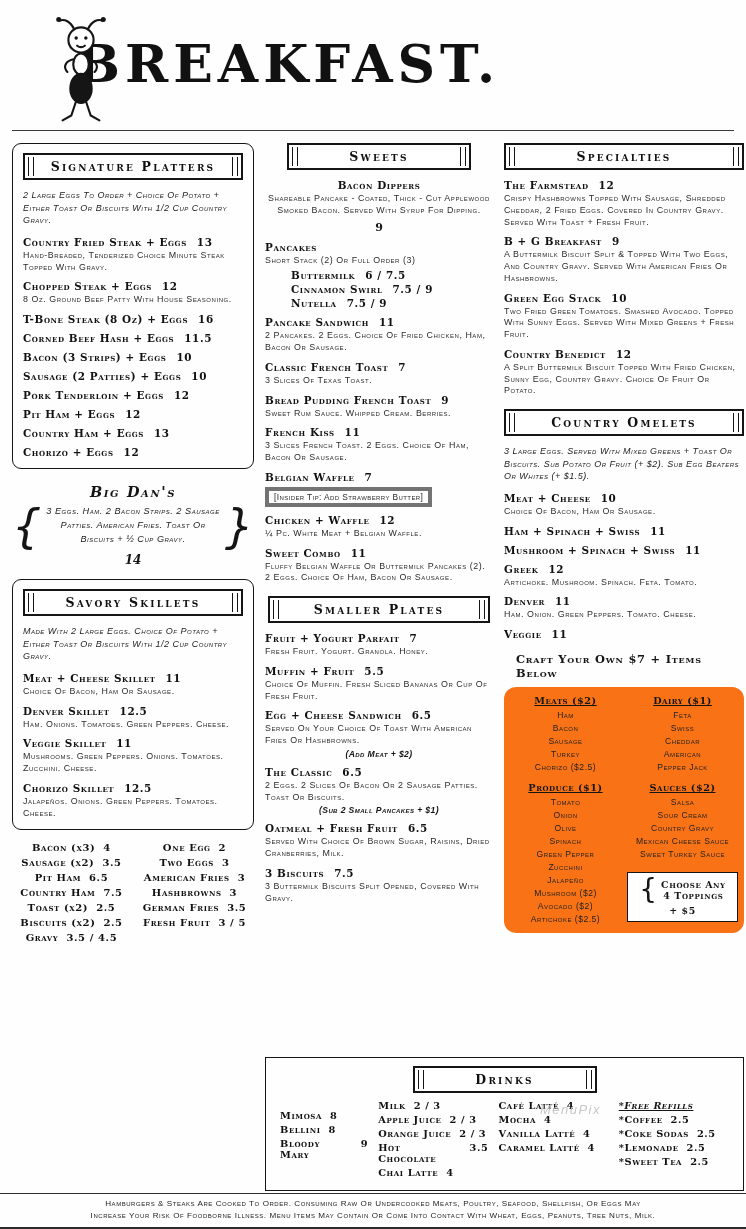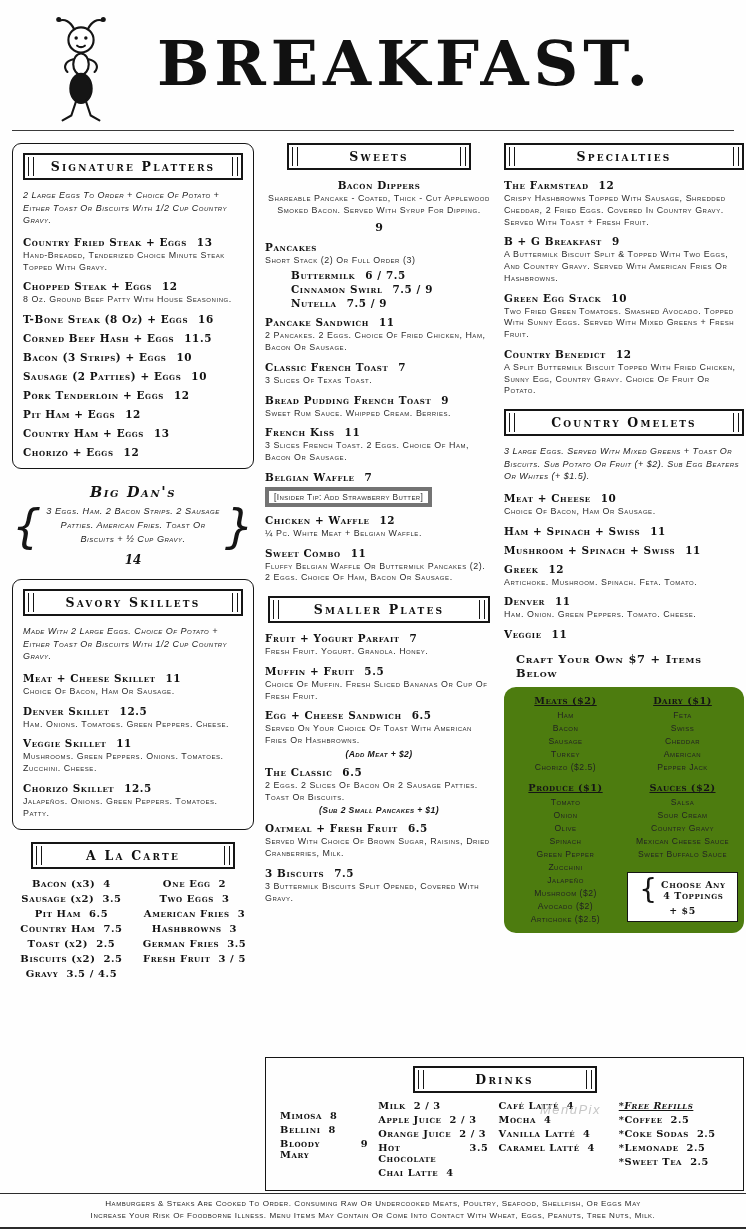--- a/index.html
+++ b/index.html
@@ -7,23 +7,23 @@
     width:746px;height:1229px;position:relative;overflow:hidden;
     background:#fefefe;color:#151515;
     font-family:"Liberation Sans",sans-serif;
   }
   .page{padding:8px 12px 42px;}
 
   
   .masthead{position:relative;height:122px;border-bottom:1.5px solid #3a3a3a;margin-bottom:12px;}
   .mascot{position:absolute;left:38px;top:2px;width:62px;height:118px;}
   .mast-title{
-    margin:0;text-align:center;padding-left:64px;
+    margin:0;text-align:left;padding-left:64px;
     font-family:"DejaVu Serif",serif;font-weight:700;
-    font-size:62px;letter-spacing:5px;line-height:112px;color:#111;
+    font-size:52px;letter-spacing:5px;line-height:112px;color:#111;
   }
 
   
   .menu-grid{
     display:grid;gap:11px;align-items:start;
     grid-template-columns:242px 228px 1fr;
     grid-template-rows:1fr auto;
     grid-template-areas:"left mid right" "left drinks drinks";
     min-height:1048px;
   }
@@ -119,21 +119,21 @@
   .watermark{
     position:absolute;right:142px;top:44px;color:#bdbdbd;
     font-style:italic;font-size:13px;letter-spacing:1.5px;opacity:.85;
   }
 
   
   .craft-title{
     font-family:"DejaVu Serif",serif;font-weight:700;font-variant:small-caps;
     font-size:11.4px;letter-spacing:.8px;margin:2px 12px 7px;
   }
-  .craft-panel{background:#4d7c0f;border-radius:12px;padding:8px 6px;display:flex;gap:6px;}
+  .craft-panel{background:#f97316;border-radius:12px;padding:8px 6px;display:flex;gap:6px;}
   .craft-col{flex:1;display:flex;flex-direction:column;gap:9px;}
   .topping-group-header{
     font-family:"DejaVu Serif",serif;font-weight:700;font-variant:small-caps;
     font-size:9.7px;letter-spacing:.5px;text-decoration:underline;
     text-align:center;margin-bottom:3px;
   }
   .topping-item{font-variant:small-caps;font-size:8.6px;letter-spacing:.5px;text-align:center;line-height:1.5;color:#222;}
   .choose-box{
     border:1.6px solid #151515;background:#fff;padding:3px 6px 5px;
     display:flex;flex-direction:column;margin-top:2px;
@@ -293,29 +293,26 @@
                 <span class="item-name">Veggie Skillet</span>
                 <span class="item-price">11</span>
               </div>
               <div class="item-desc">Mushrooms. Green Peppers. Onions. Tomatoes. Zucchini. Cheese.</div>
             </div>
             <div class="item">
               <div class="item-line">
                 <span class="item-name">Chorizo Skillet</span>
                 <span class="item-price">12.5</span>
               </div>
-              <div class="item-desc">Jalapeños. Onions. Green Peppers. Tomatoes. Patty.</div>
+              <div class="item-desc">Jalapeños. Onions. Green Peppers. Tomatoes. Cheese.</div>
             </div>
           </div>
       </section>
 
       <section class="section alacarte">
-        <div class="plaque-wrap">
-          <div class="plaque w170">A La Carte</div>
-        </div>
         <div class="alacarte-cols">
           <div class="alc-col" id="alc-col1">
               <div class="pl-line center">
                 <span class="pl-name">Bacon (x3)</span>
                 <span class="pl-price">4</span>
               </div>
               <div class="pl-line center">
                 <span class="pl-name">Sausage (x2)</span>
                 <span class="pl-price">3.5</span>
               </div>
@@ -630,21 +627,21 @@
                 <div class="topping-item">Cheddar</div>
                 <div class="topping-item">American</div>
                 <div class="topping-item">Pepper Jack</div>
               </div>
               <div class="topping-group">
                 <div class="topping-group-header">Sauces ($2)</div>
                 <div class="topping-item">Salsa</div>
                 <div class="topping-item">Sour Cream</div>
                 <div class="topping-item">Country Gravy</div>
                 <div class="topping-item">Mexican Cheese Sauce</div>
-                <div class="topping-item">Sweet Buffalo Sauce</div>
+                <div class="topping-item">Sweet Turkey Sauce</div>
               </div>
               <div class="choose-box" id="choose-box">
               <div class="choose-row">
                 <span class="choose-brace">{</span>
                 <div class="choose-lines">
                   <div class="choose-l">Choose Any</div>
                   <div class="choose-l">4 Toppings</div>
                 </div>
               </div>
               <div class="choose-price">+ $5</div>

